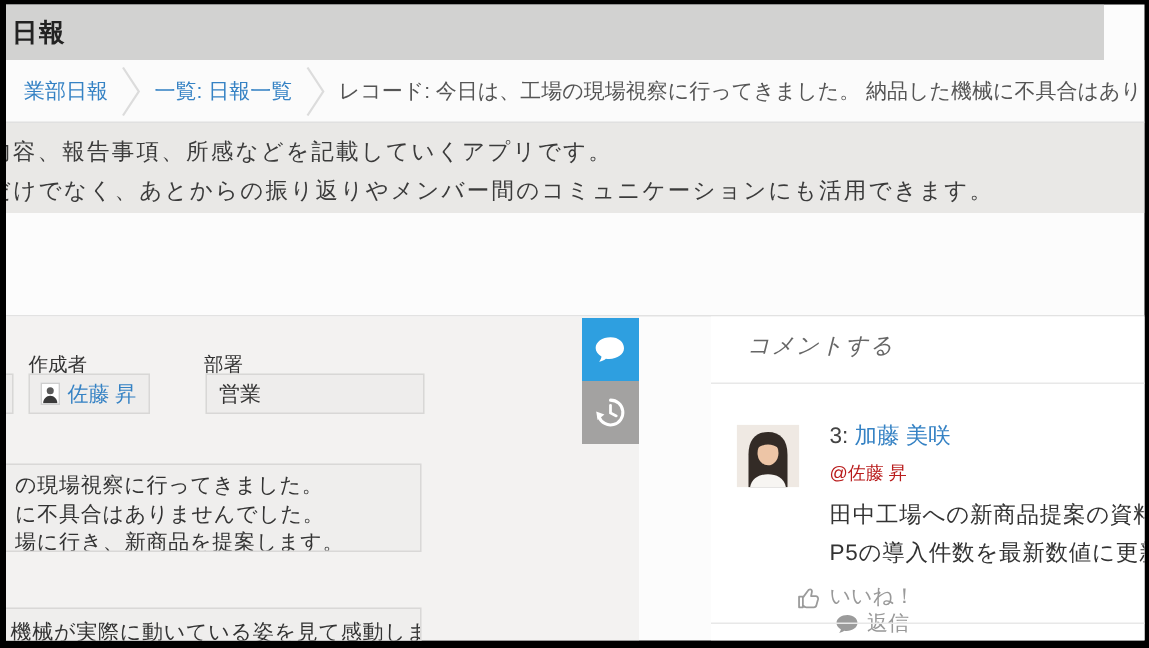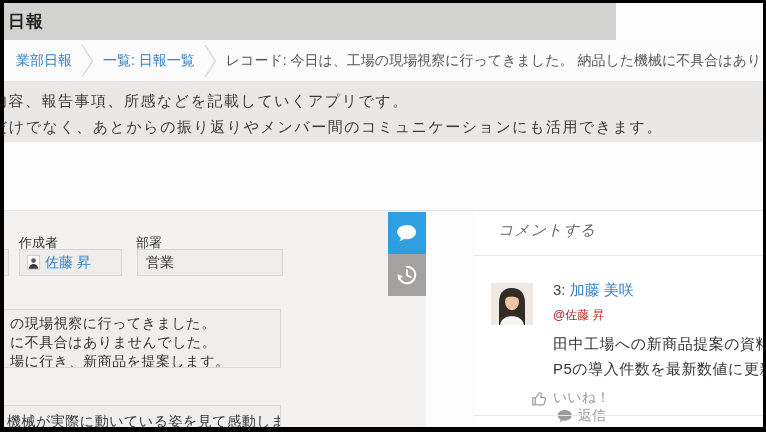--- a/index.html
+++ b/index.html
@@ -1,21 +1,21 @@
 <!DOCTYPE html>
 <html><head>
 <meta charset="utf-8">
 <style>
   * { margin:0; padding:0; box-sizing:border-box; }
   body { font-family:"Liberation Sans","DejaVu Sans",sans-serif; background:#888; }
   .stage { position:relative; width:766px; height:432px; background:#000; overflow:hidden; }
   .viewport { position:absolute; left:4px; top:3px; width:759px; height:424px; background:#FCFCFC; overflow:hidden; }
 
   
-  .app-header { position:absolute; left:0; top:0; width:612px; height:37px; background:#D2D2D1; display:flex; align-items:center; }
+  .app-header { position:absolute; left:0; top:0; width:732px; height:37px; background:#D2D2D1; display:flex; align-items:center; }
   .app-title { font-size:17px; font-weight:bold; color:#222; padding-left:4px; letter-spacing:1px; }
 
   
   .breadcrumb { position:absolute; left:0; top:37px; width:759px; height:42px; background:#FBFBFB; border-bottom:1px solid #E0E0E0; display:flex; align-items:center; overflow:hidden; white-space:nowrap; }
   .bc-link { color:#3582C4; font-size:14px; cursor:pointer; }
   .bc-app { padding-left:12px; }
   .bc-chevron { margin:0 9px; flex:0 0 auto; }
   .bc-record { color:#555; font-size:14px; overflow:hidden; flex:1; }
 
   
@@ -26,21 +26,21 @@
 
   .top-divider { position:absolute; left:0; top:207px; width:759px; height:1px; background:#E2E2E2; }
 
   
   .form-region { position:absolute; left:0; top:208px; width:422px; height:216px; background:#F3F2F1; }
   .field-label { position:absolute; font-size:13px; color:#333; }
   .lbl-creator { left:15px; top:23px; }
   .lbl-dept { left:132px; top:23px; }
   .field-box { position:absolute; height:27px; background:#EEEDEC; border:1px solid #D8D7D6; display:flex; align-items:center; overflow:hidden; }
   .box-cut { left:-7px; top:38px; width:12px; }
-  .box-creator { left:15px; top:38px; width:103px; }
+  .box-creator { left:15px; top:38px; width:81px; }
   .box-dept { left:133px; top:38px; width:146px;font-family:Liberation Mono, monospace; }
   .user-mini { width:13px; height:15px; margin-left:7px; flex:0 0 auto; border:1px solid #CFCFCF; background:#fff; }
   .creator-name { color:#3582C4; font-size:14px; margin-left:5px; white-space:nowrap; cursor:pointer; }
   .dept-value { color:#333; font-size:14px; margin-left:8px; white-space:nowrap; }
   .textarea-box { position:absolute; left:-7px; width:284px; background:#EFEEED; border:1px solid #D9D8D7; overflow:hidden; }
   .ta-report { top:98px; height:59px; }
   .ta-impression { top:194px; height:40px; }
   .ta-line { display:block; white-space:nowrap; font-size:14px; color:#333; line-height:19px; padding-left:12px; letter-spacing:0.5px; }
   .ta-report .ta-line:first-child { padding-top:4px; }
   .ta-impression .ta-line { padding-top:6px; padding-left:9px; }

